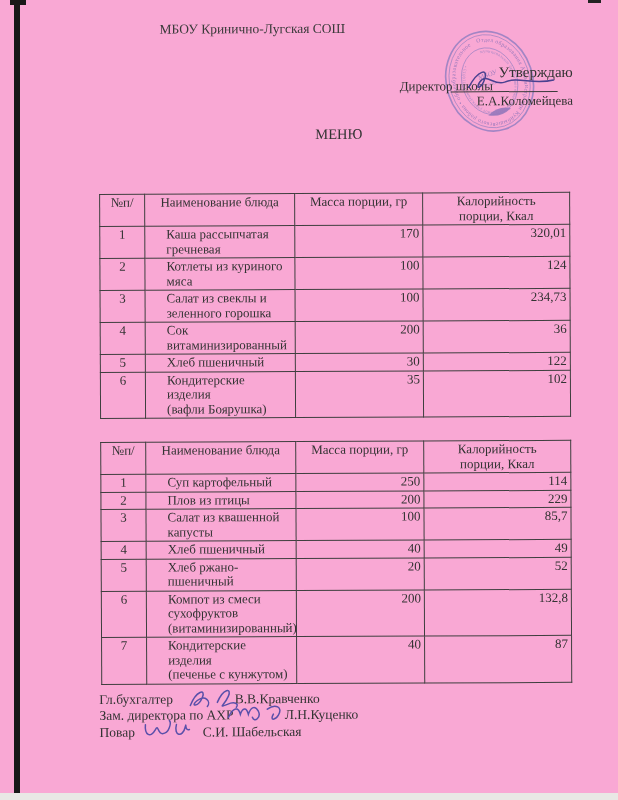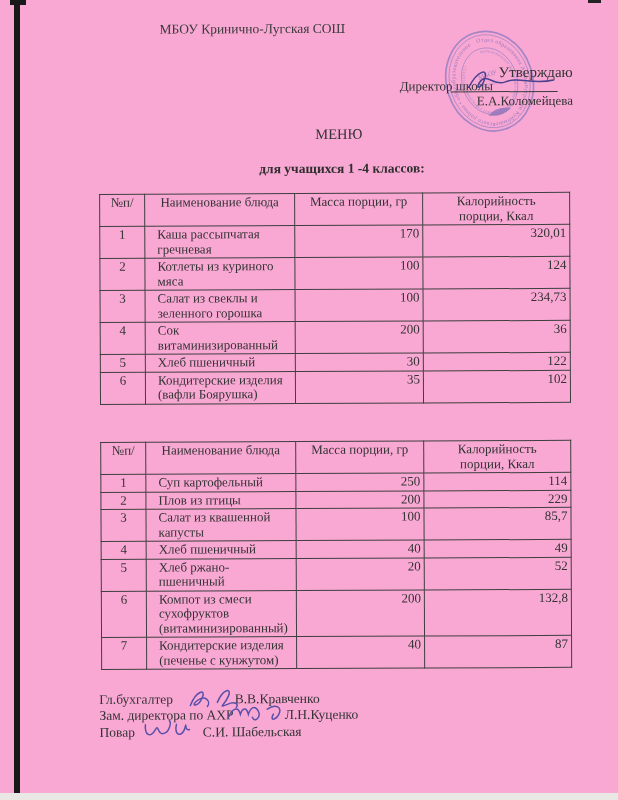--- a/index.html
+++ b/index.html
@@ -41,21 +41,21 @@
   .lunch-title { left:178px; top:424px; width:300px; }
 
   .menu-table { border-collapse:collapse; table-layout:fixed; width:470px;
                 font-size:13px; line-height:14.5px; }
   .menu-table th, .menu-table td {
     border:1px solid #3f3f3f; padding:1px 3px; vertical-align:top;
     font-weight:normal; white-space:pre-line; overflow:hidden;
   }
   .menu-table th { text-align:center; }
   td.c-num { text-align:center; }
-  td.c-name { text-align:left; padding-left:12px; padding-right:4px; }
+  td.c-name { text-align:left; padding-left:21px; padding-right:4px; }
   td.c-mass, td.c-kcal { text-align:right;font-family:Liberation Serif, serif; }
   .t-breakfast { left:100px; top:193px; }
   .t-lunch { left:100px; top:441px; }
 
   .signatures { left:98px; top:691px; font-size:13.5px; line-height:16.3px; }
   .sig-row { white-space:nowrap; }
   .sig-role { display:inline-block; }
   .sig-role.w1 { width:132px; }
   .sig-role.w2 { width:182px; }
   .sig-role.w3 { width:100px; }
@@ -100,21 +100,20 @@
     <svg class="abs director-sig" viewBox="0 0 100 30">
       <path d="M8,22 C18,4 28,3 24,14 C21,23 14,25 19,17 C26,7 33,21 44,17 C58,11 72,20 93,15" fill="none" stroke="#4a4190" stroke-width="1.5" stroke-linecap="round"></path>
     </svg>
     <div class="abs director-name">Е.А.Коломейцева</div>
 
     <div class="abs center menu-title-block">
       <div class="menu-title">МЕНЮ</div>
     </div>
 
     <div class="abs center section-title breakfast-title">
-      <div>для учащихся 1 -4 классов:</div>
     </div>
 
     <table class="abs menu-table t-breakfast">
       <colgroup>
           <col style="width:45px">
           <col style="width:150px">
           <col style="width:128px">
           <col style="width:147px">
         </colgroup>
       <thead>

